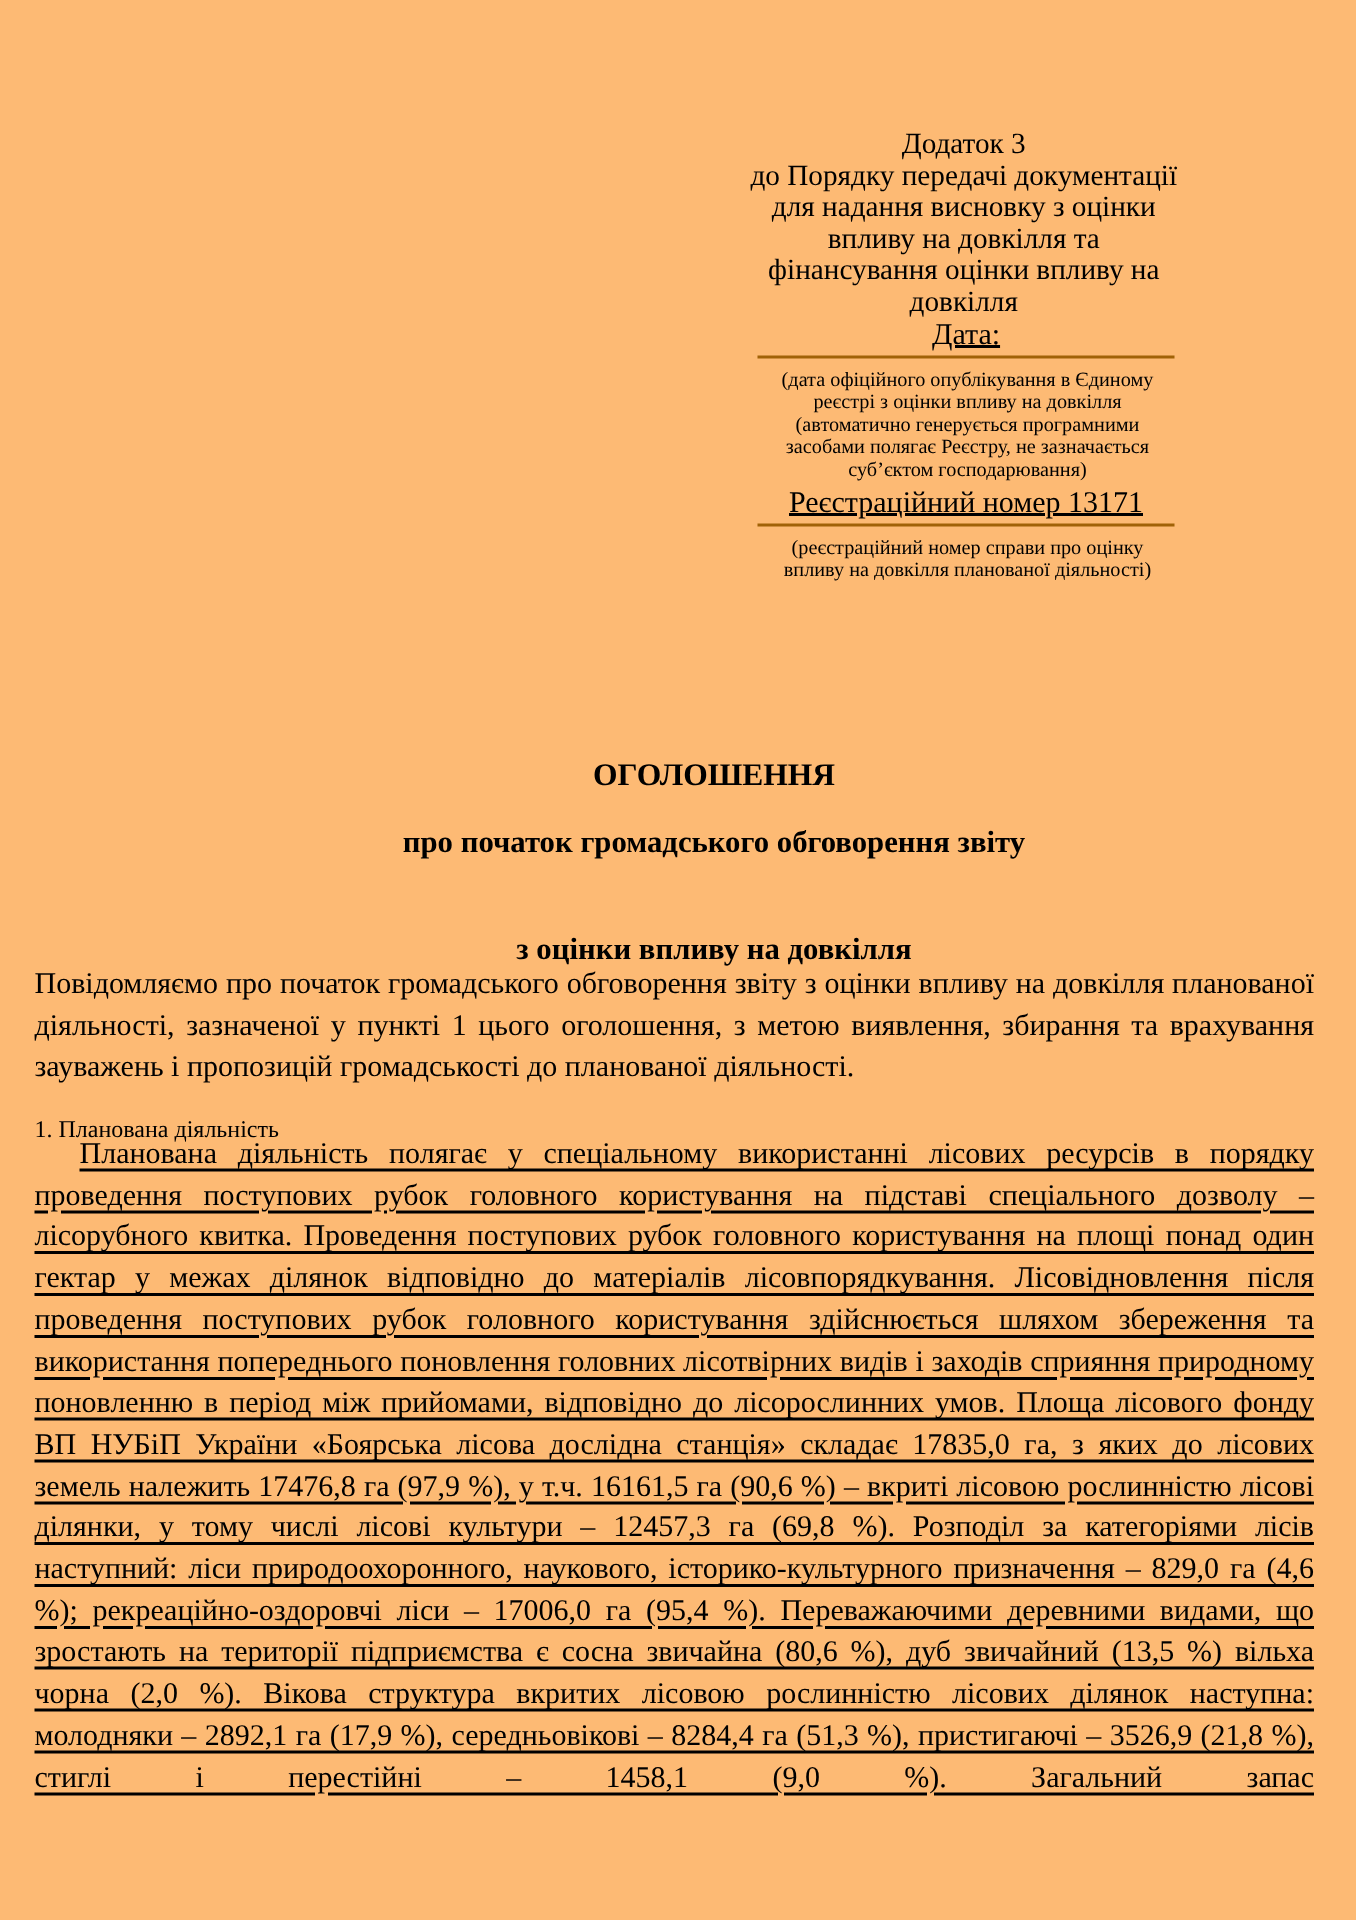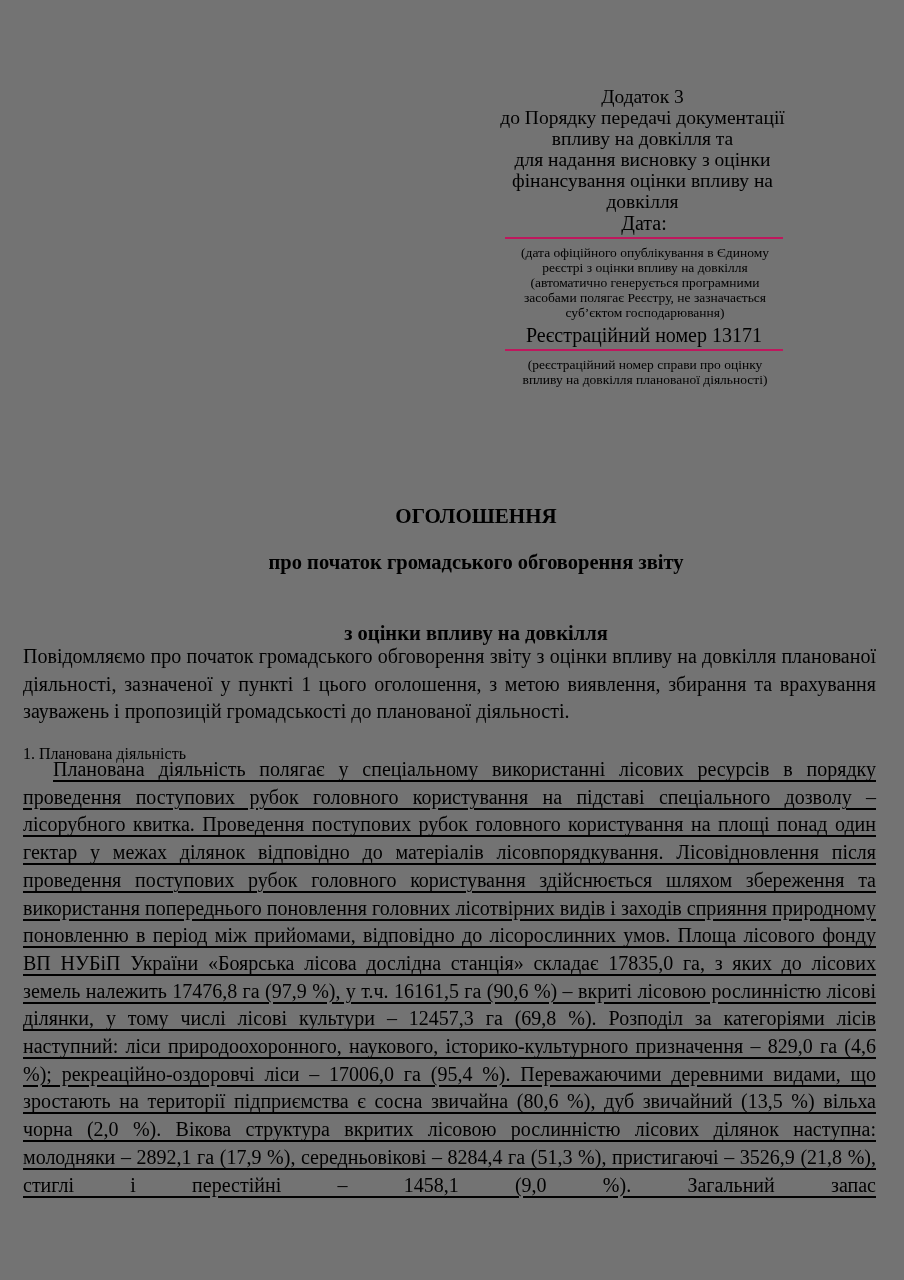--- a/index.html
+++ b/index.html
@@ -1,37 +1,38 @@
 <!DOCTYPE html>
 <html lang="uk"><head>
 <meta charset="utf-8">
 <style>
   html, body { margin: 0; padding: 0; background: #ffffff; }
   .page {
     position: relative;
     width: 904px;
     height: 1280px;
-    background: #737373;
+    background: #fdba74;
     color: #000000;
     font-family: "Liberation Serif", "DejaVu Serif", serif;
     overflow: hidden;
   }
   .abs { position: absolute; }
 
   .appendix {
     left: 480px; top: 86px; width: 325px;
     font-size: 19.5px; line-height: 21px;
     text-align: center;
   }
 
   .field-label {
     left: 505px; width: 278px; height: 27px;
     font-size: 20px; text-align: center;
-    border-bottom: 2px solid #be185d;
+    border-bottom: 2px solid #a16207;
     box-sizing: border-box;
+    text-decoration: underline;
   }
   .date-label { top: 212px; }
   .reg-label  { top: 324px; }
 
   .note {
     font-size: 13.5px; line-height: 15px;
     text-align: center;
   }
   .date-note { left: 505px; top: 245px; width: 280px; }
   .reg-note  { left: 512px; top: 357px; width: 266px; }
@@ -73,22 +74,22 @@
   }
 </style>
 </head>
 <body>
 
 <div class="page">
 
   <div class="abs appendix">
     <div>Додаток 3</div>
     <div>до Порядку передачі документації</div>
+    <div>для надання висновку з оцінки</div>
     <div>впливу на довкілля та</div>
-    <div>для надання висновку з оцінки</div>
     <div>фінансування оцінки впливу на</div>
     <div>довкілля</div>
   </div>
 
   <div class="abs field-label date-label">Дата:</div>
 
   <div class="abs note date-note">
     <div>(дата офіційного опублікування в Єдиному</div>
     <div>реєстрі з оцінки впливу на довкілля</div>
     <div>(автоматично генерується програмними</div>

